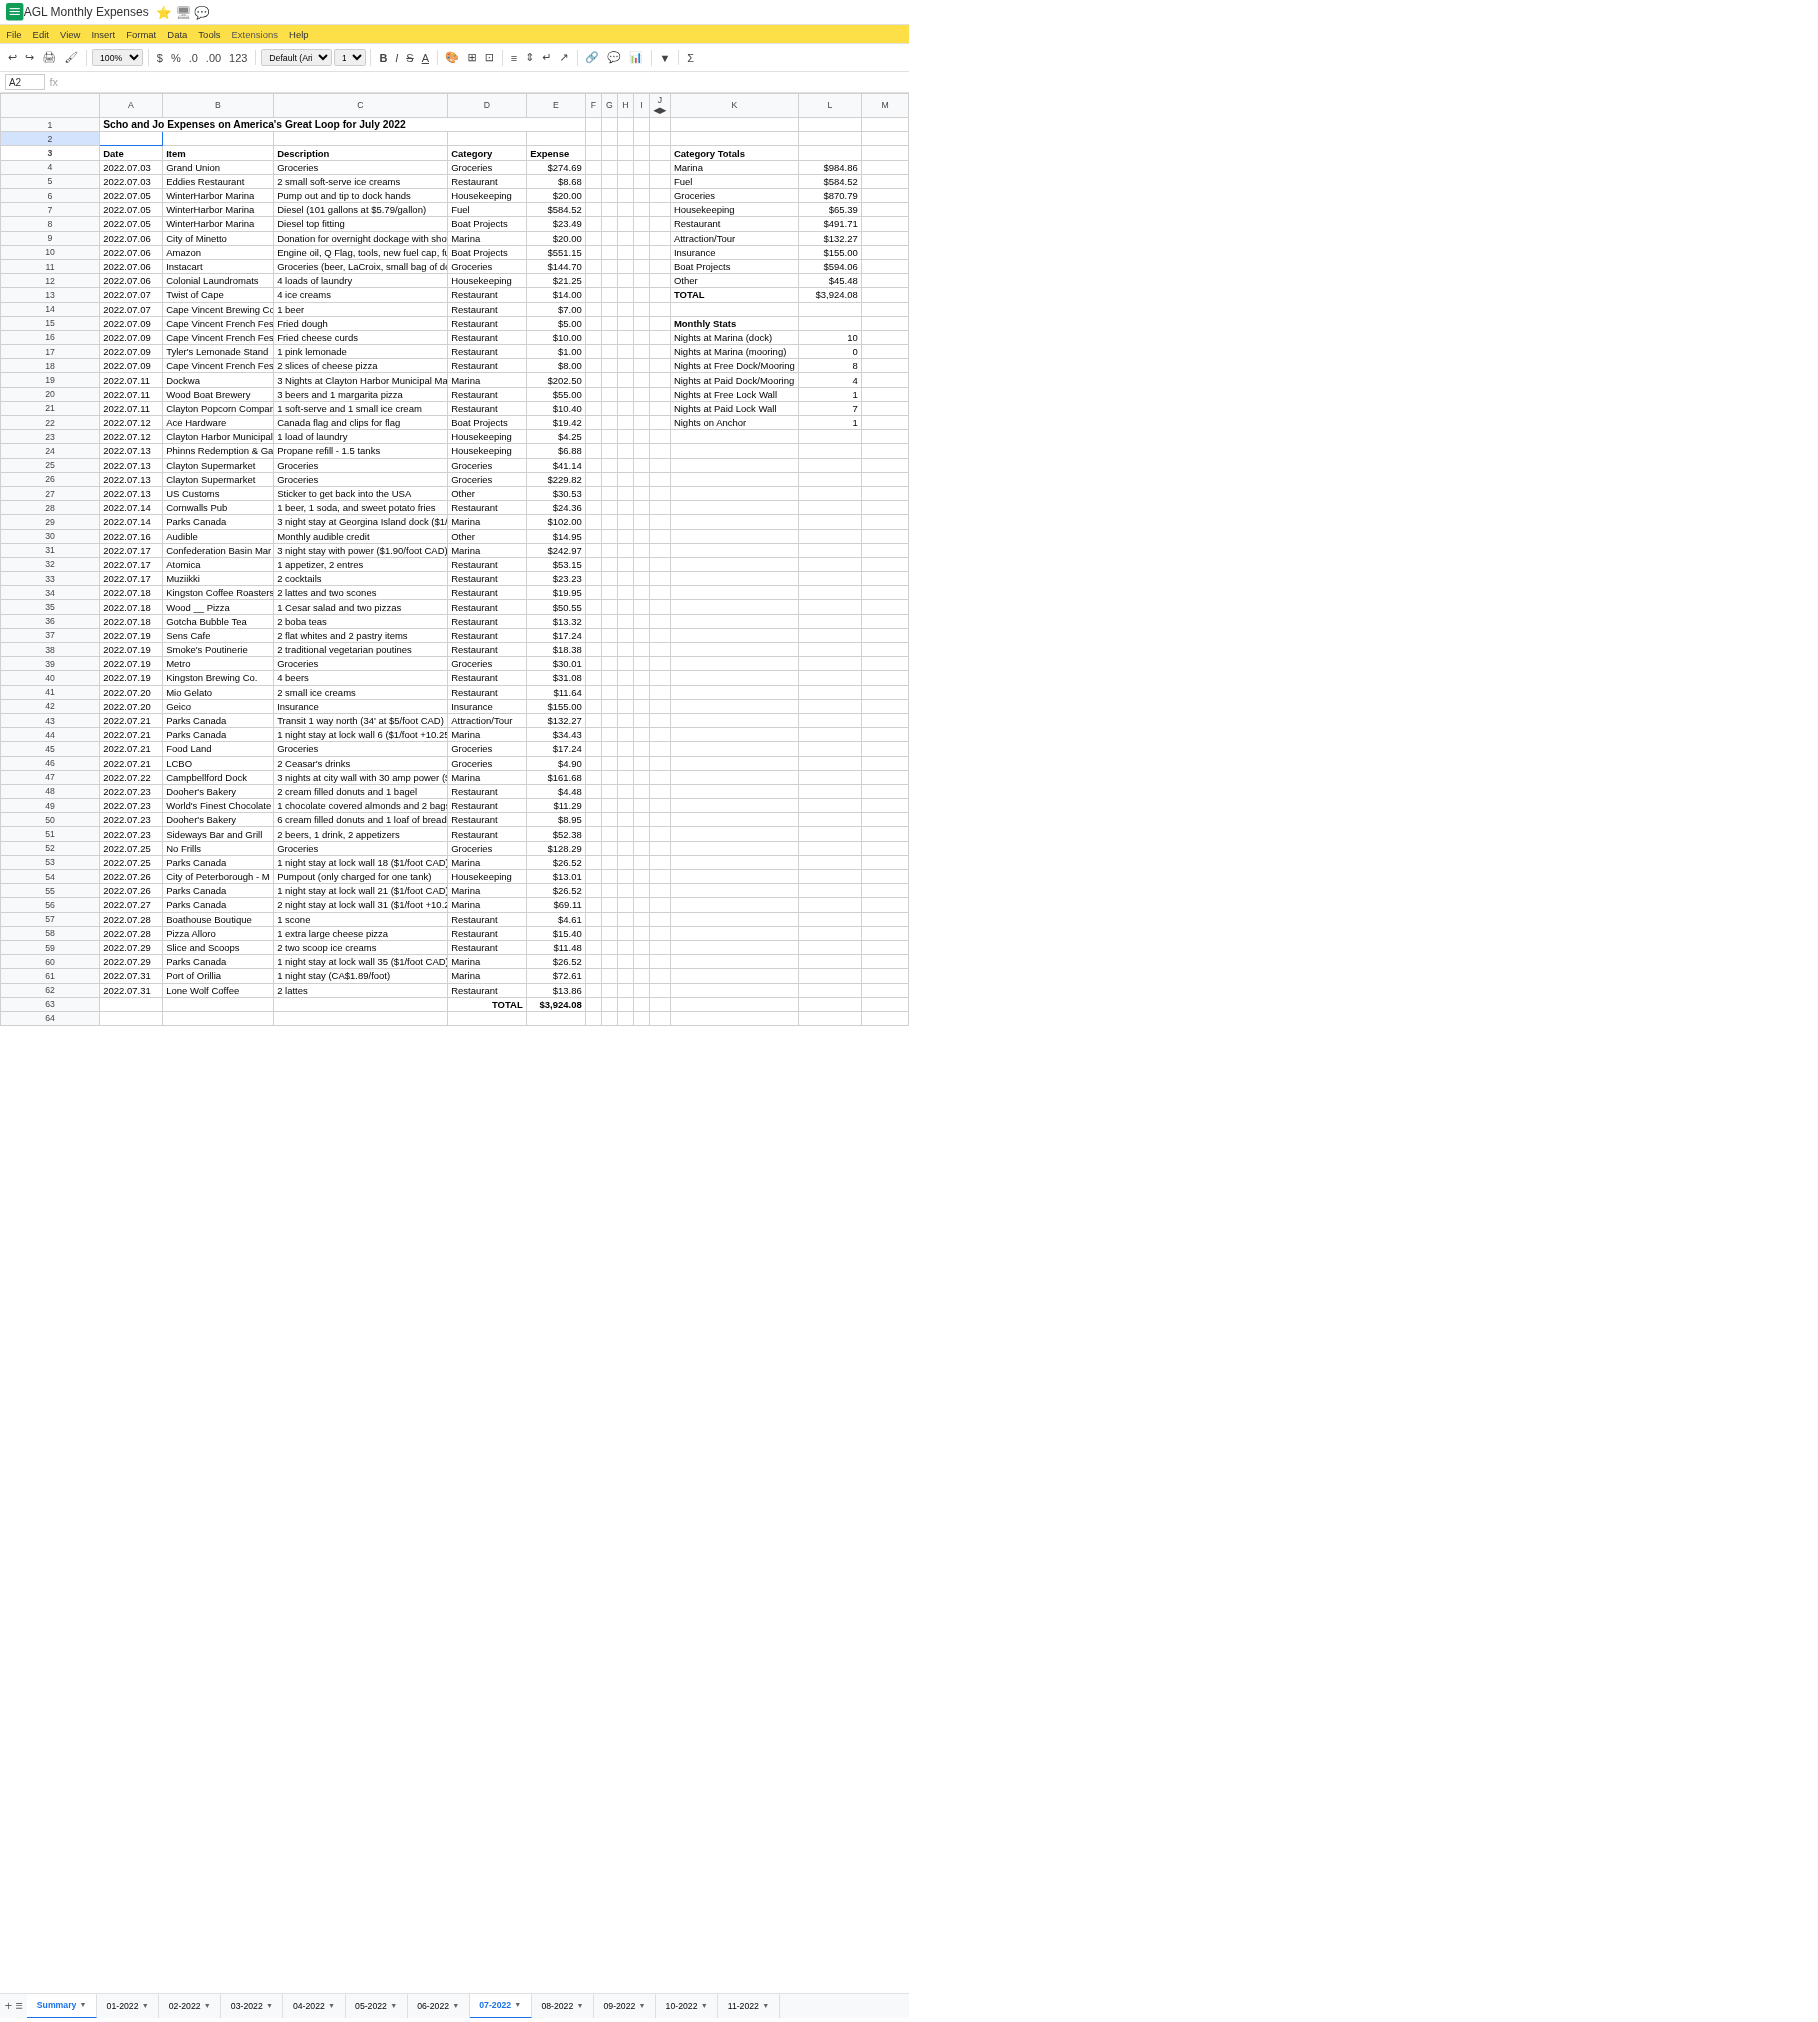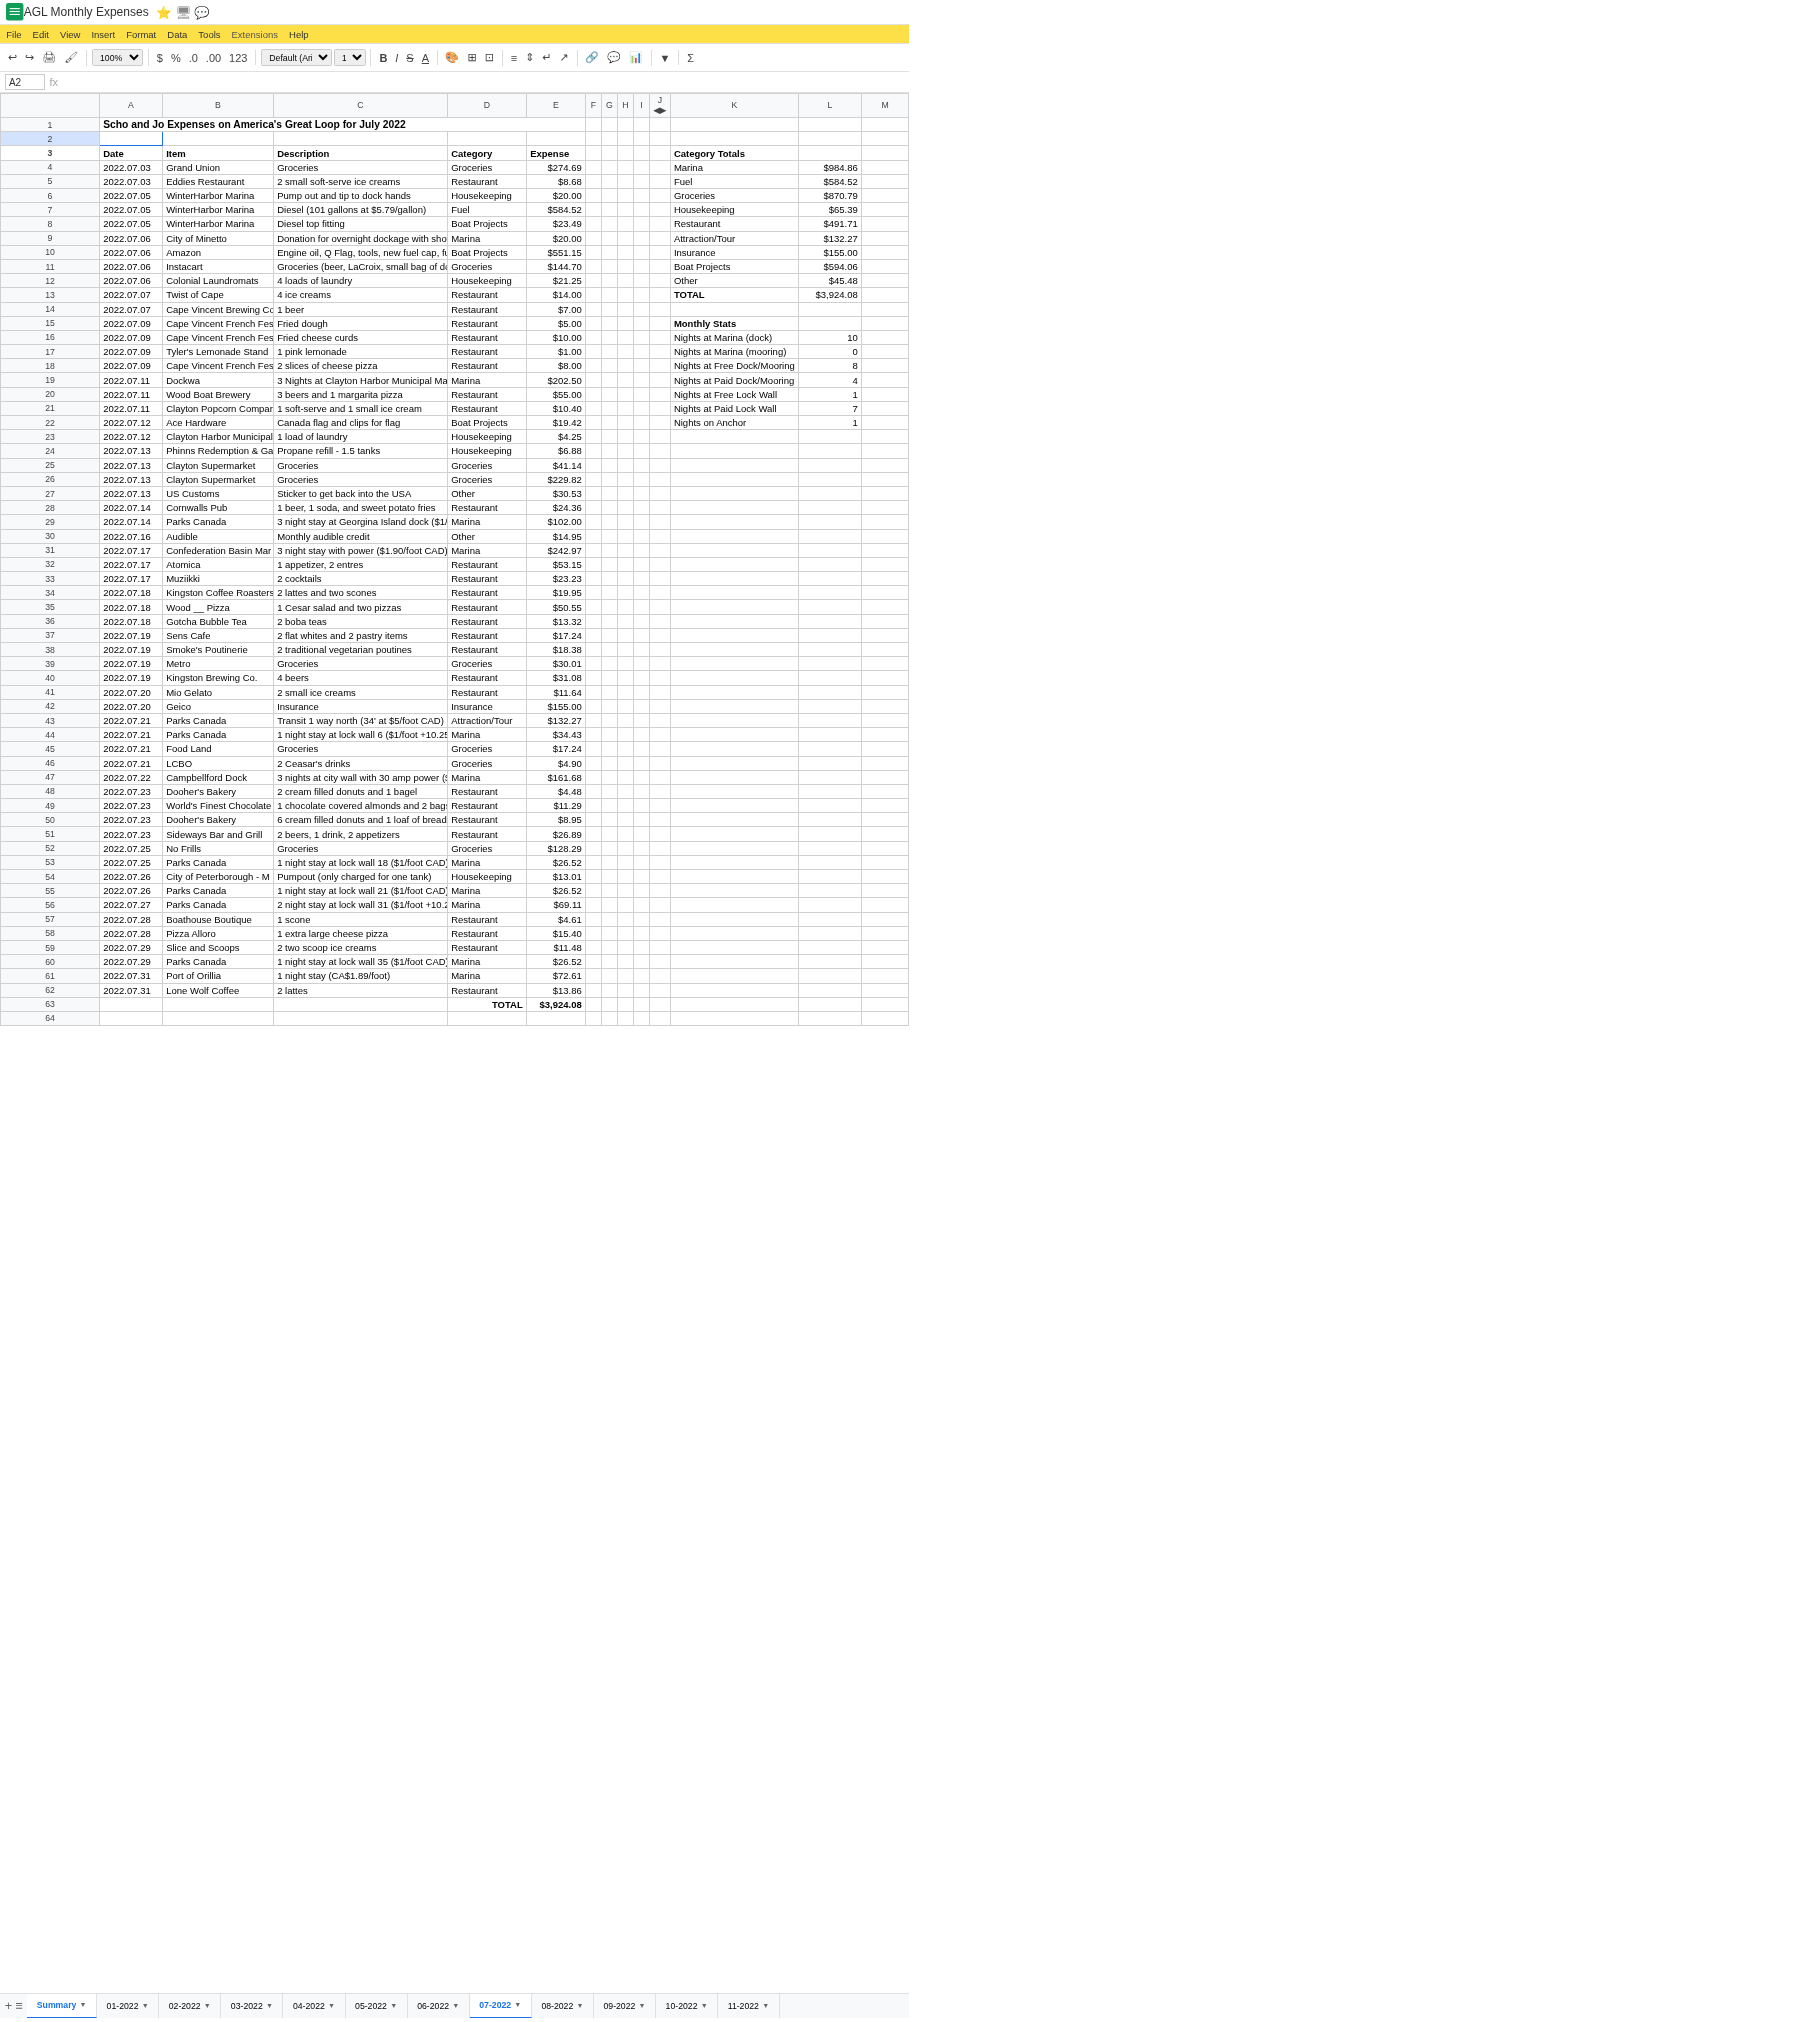--- a/index.html
+++ b/index.html
@@ -1007,21 +1007,21 @@
       <td class="cell"></td>
       <td class="cell right-align"></td>
       <td class="cell"></td>
     </tr>
         <tr>
       <td class="row-header">51</td>
       <td class="cell">2022.07.23</td>
       <td class="cell" style="max-width:111px;overflow:hidden;">Sideways Bar and Grill</td>
       <td class="cell" style="max-width:174px;overflow:hidden;">2 beers, 1 drink, 2 appetizers</td>
       <td class="cell">Restaurant</td>
-      <td class="cell currency">$26.89</td>
+      <td class="cell currency">$52.38</td>
       <td class="cell"></td>
       <td class="cell"></td>
       <td class="cell"></td>
       <td class="cell"></td>
       <td class="cell"></td>
       <td class="cell"></td>
       <td class="cell right-align"></td>
       <td class="cell"></td>
     </tr>
         <tr>

